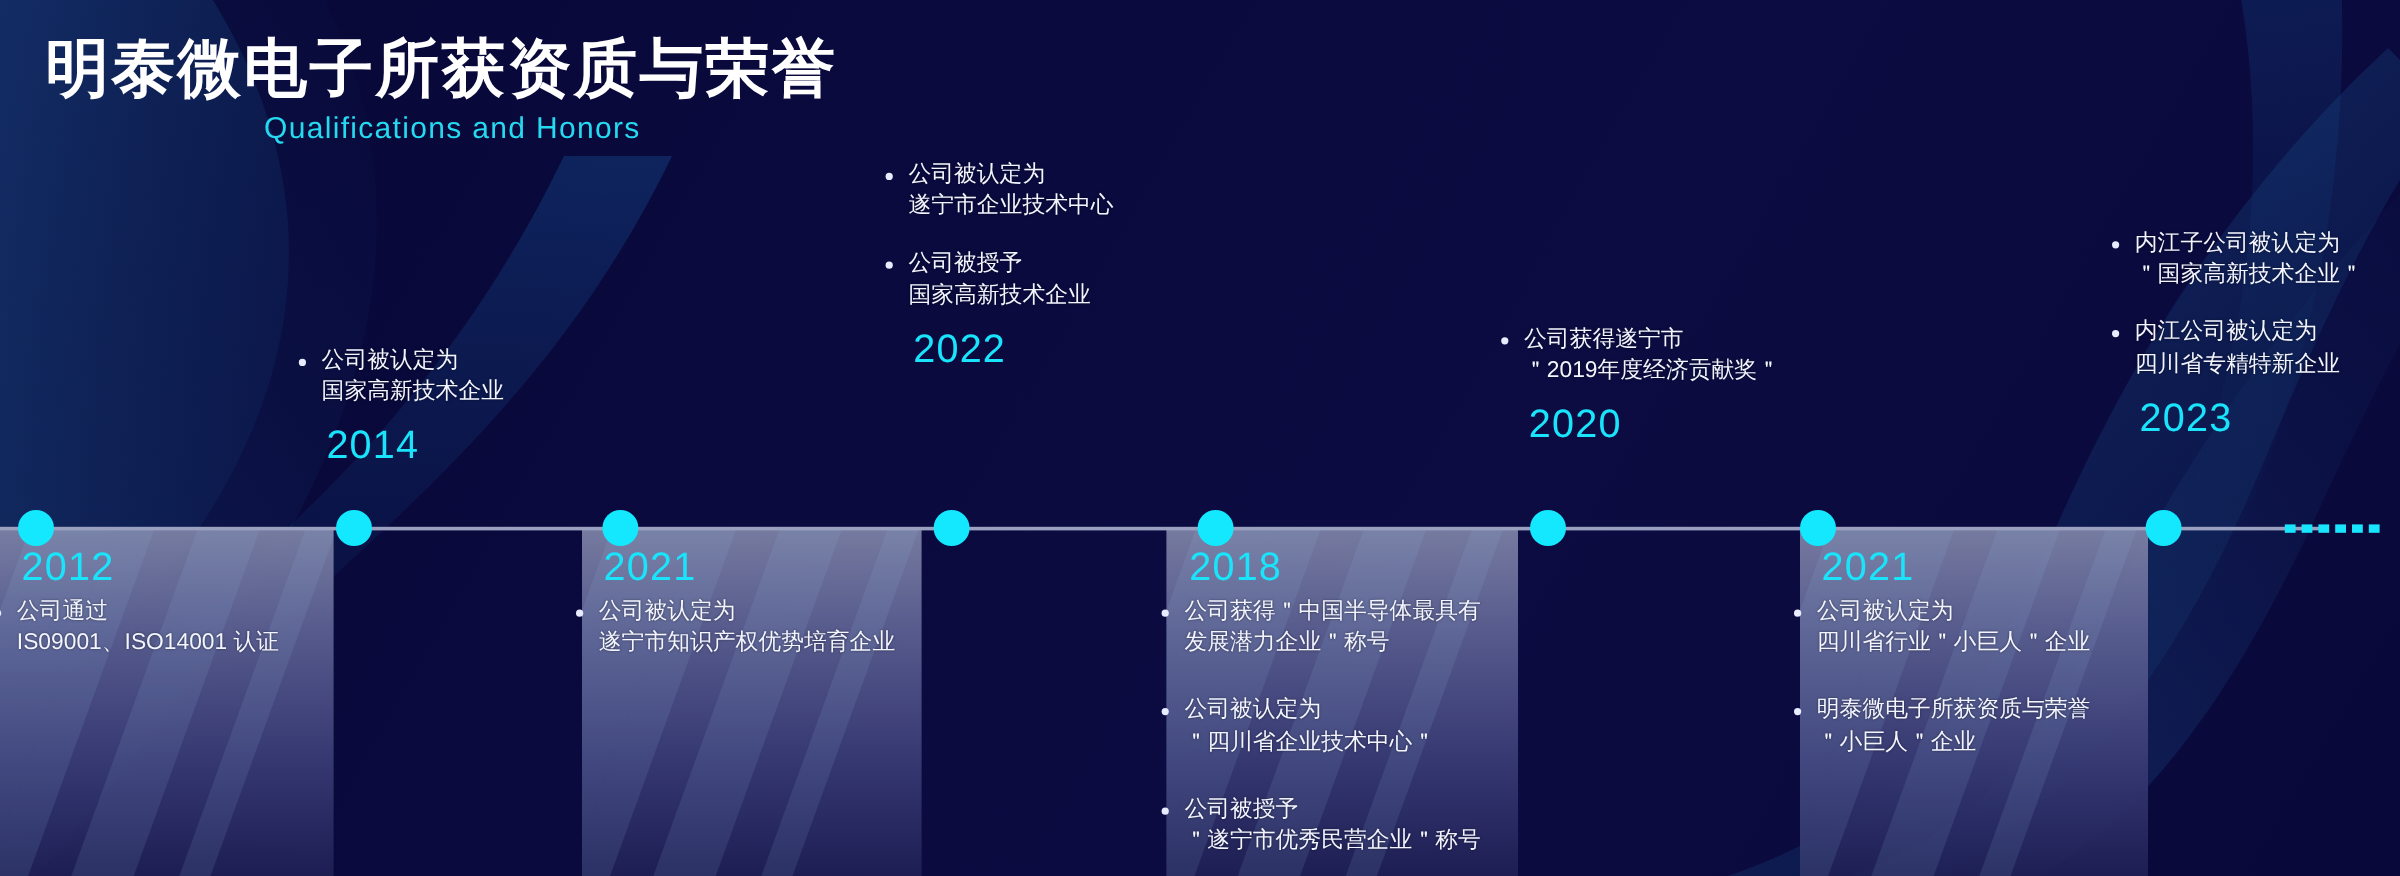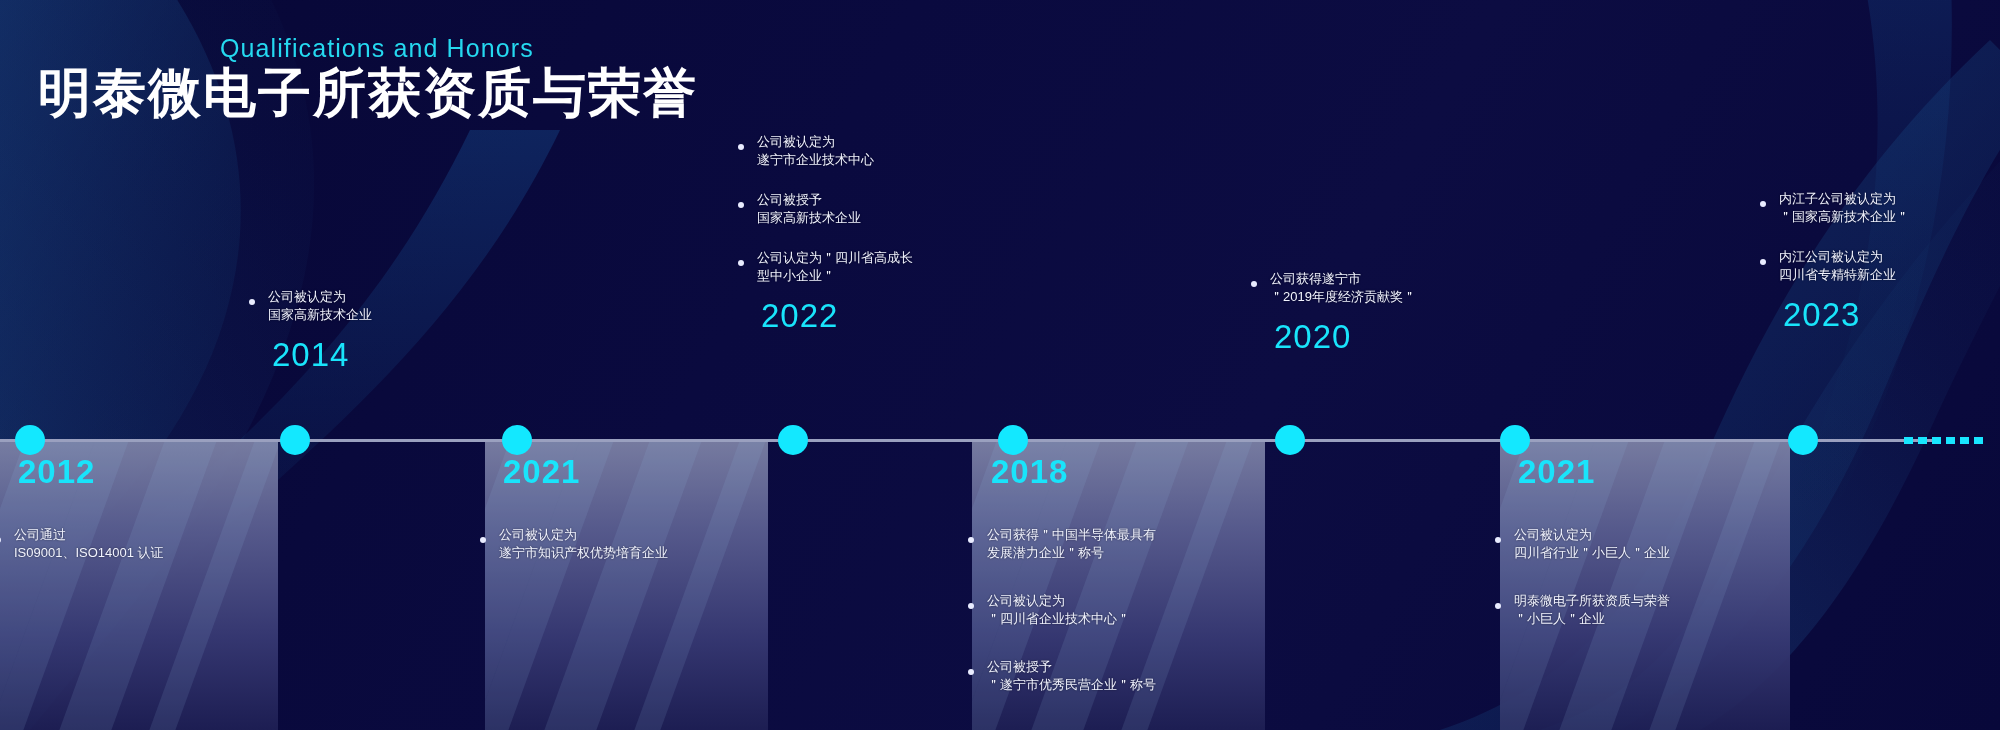--- a/index.html
+++ b/index.html
@@ -56,37 +56,37 @@
     transform:skewX(-20deg);
   }
 
   
   .year{
     color:#19e4fb; font-size:33px; letter-spacing:1px; line-height:1;
     white-space:nowrap;
   }
   .bullets{ list-style:none; }
   .bullets li{
-    position:relative; color:#f2f4ff; font-size:13px; line-height:1.38;
+    position:relative; color:#f2f4ff; font-size:19px; line-height:1.38;
     padding-left:22px; margin-bottom:22px; white-space:pre-line;
     text-shadow:0 0 2px rgba(0,0,0,.55);
   }
   .bullets li:last-child{ margin-bottom:0; }
   .bullets li::before{
     content:""; position:absolute; left:3px; top:11px;
     width:6px; height:6px; border-radius:50%; background:#e9ecff;
   }
 
   
   .above{ position:absolute; z-index:7; }
   .above .year{ margin-top:14px; margin-left:26px; }
 
   
   .below{ position:absolute; z-index:7; }
-  .below .year{ margin-bottom:38px; margin-left:26px;font-weight:bold; }
+  .below .year{ margin-bottom:9px; margin-left:26px; }
   .below .bullets li{ margin-bottom:30px; }
 </style>
 </head>
 <body>
 
 <div id="stage">
 
   <svg class="bg-svg" viewBox="0 0 2000 730" preserveAspectRatio="none">
     <defs>
       <linearGradient id="gA" x1="0" y1="0" x2="1" y2="1">
@@ -104,22 +104,22 @@
     </defs>
     <path d="M150,-40 C300,160 260,380 60,560 L-60,560 L-60,-40 Z" fill="url(#gA)"></path>
     <path d="M250,-40 C380,180 300,400 120,620 L30,730 L-60,730 L-60,-40 Z" fill="url(#gB)" opacity="0.6"></path>
     <path d="M40,730 C180,520 420,420 560,130 L470,130 C330,420 120,520 -40,700 Z" fill="url(#gC)" opacity="0.75"></path>
     <path d="M1990,40 C1840,180 1760,330 1700,470 C1640,610 1560,690 1440,730 L1620,730 C1740,660 1820,540 1880,400 C1930,280 1980,170 2040,90 Z" fill="url(#gA)"></path>
     <path d="M2040,120 C1900,260 1810,400 1740,540 C1690,640 1630,700 1540,730 L1700,730 C1800,670 1870,560 1930,430 C1980,320 2030,230 2060,170 Z" fill="url(#gB)" opacity="0.7"></path>
     <path d="M1860,-40 C1900,140 1870,330 1790,500 L1840,500 C1930,320 1960,140 1950,-40 Z" fill="url(#gC)" opacity="0.55"></path>
   </svg>
 
   <div id="header">
+    <div id="title">明泰微电子所获资质与荣誉</div>
     <div id="subtitle">Qualifications and Honors</div>
-    <div id="title">明泰微电子所获资质与荣誉</div>
   </div>
 
   <div id="axis"></div>
   <div id="axis-dash">
       <i></i>
       <i></i>
       <i></i>
       <i></i>
       <i></i>
       <i></i>
@@ -190,22 +190,20 @@
           <li>公司被认定为
 遂宁市知识产权优势培育企业</li>
         </ul>
       </div>
       <div class="above" style="left: 735px; top: 133px; width: 300px;">
         <ul class="bullets">
           <li>公司被认定为
 遂宁市企业技术中心</li>
           <li>公司被授予
 国家高新技术企业</li>
-          <li>公司认定为＂四川省高成长
-型中小企业＂</li>
         </ul>
         <div class="year">2022</div>
       </div>
       <div class="below" style="left: 965px; top: 455px; width: 300px;">
         <div class="year">2018</div>
         <ul class="bullets">
           <li>公司获得＂中国半导体最具有
 发展潜力企业＂称号</li>
           <li>公司被认定为
 ＂四川省企业技术中心＂</li>

